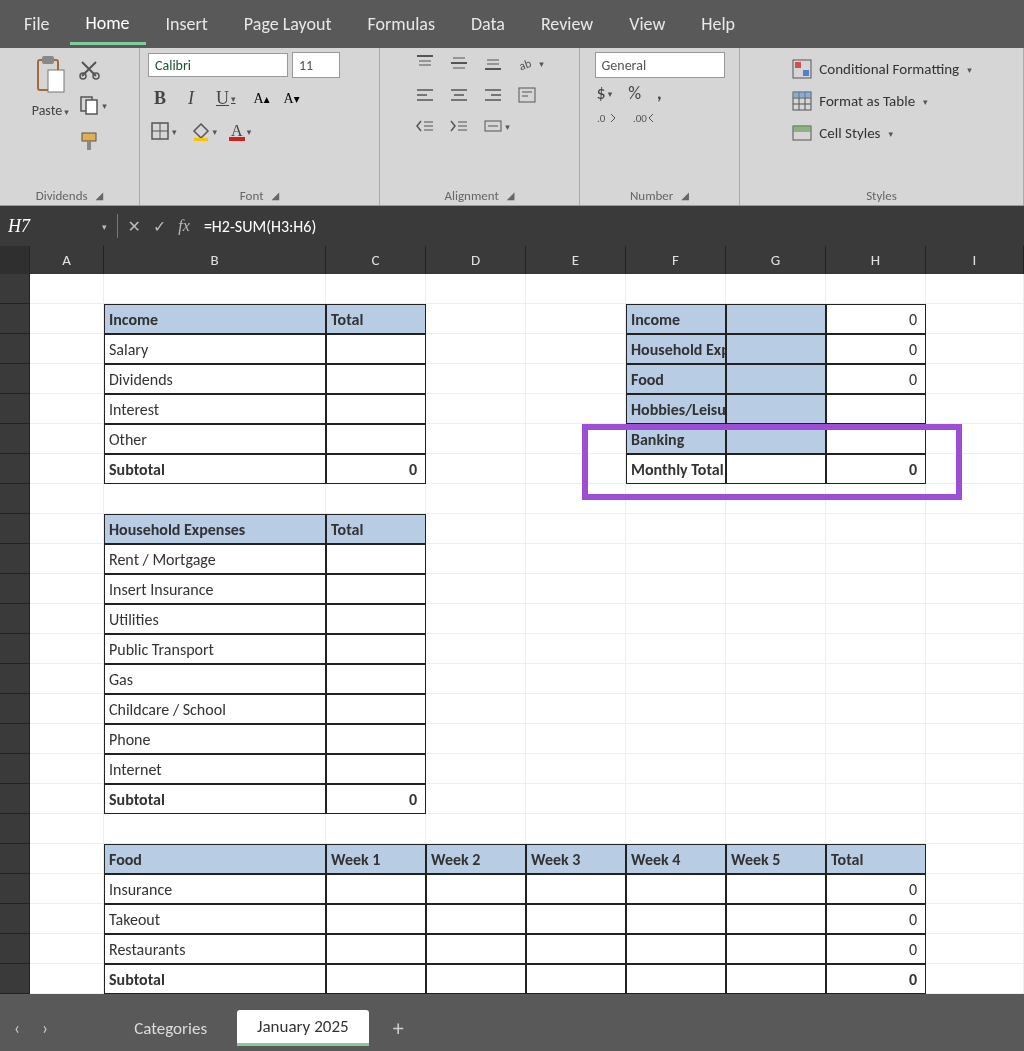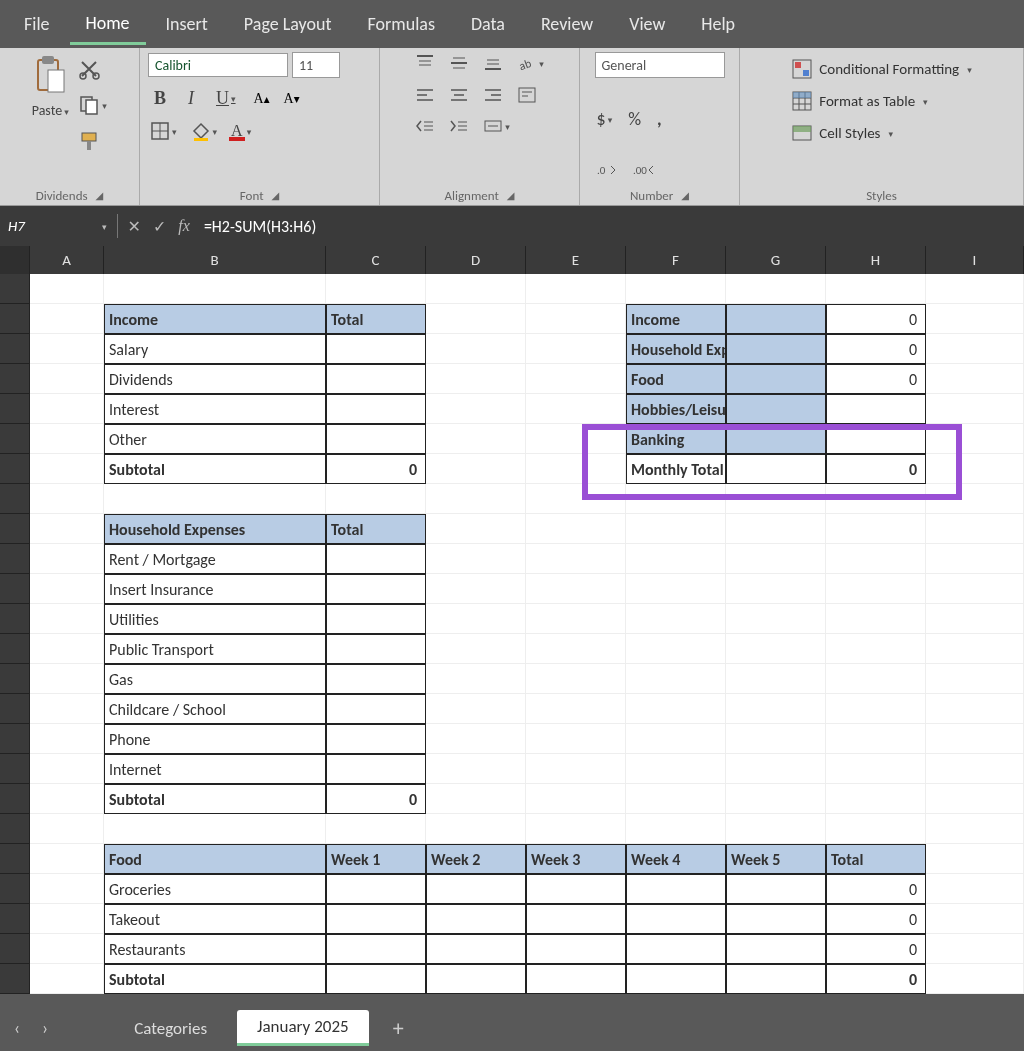--- a/index.html
+++ b/index.html
@@ -37,21 +37,21 @@
 .btn-letter.underline{text-decoration:underline;}
 
 
 .num-fmt{width:130px;height:26px;background:#fff;border:1px solid #999;padding:0 6px;font-size:14px;color:#555;}
 
 
 .style-row{display:flex;align-items:center;gap:6px;padding:2px 0;font-size:15px;color:#333;}
 
 
 .fbar{background:#3a3a3a;height:40px;display:flex;align-items:center;color:#fff;}
-.name-box{width:100px;background:#3a3a3a;border:none;color:#fff;padding:4px 8px;font-size:15px;height:100%;font-style:italic;}
+.name-box{width:100px;background:#3a3a3a;border:none;color:#fff;padding:4px 8px;font-size:18px;height:100%;font-style:italic;font-family:Liberation Serif, serif;}
 .fbar-sep{border-left:1px solid #777;height:60%;margin:0 4px;}
 .fbar-btn{color:#bbb;font-size:16px;padding:0 6px;cursor:pointer;}
 .fx{font-style:italic;font-family:'Times New Roman',serif;}
 .formula-input{flex:1;background:#3a3a3a;border:none;color:#fff;padding:0 8px;font-size:16px;height:100%;outline:none;}
 
 
 .colhdr{background:#3a3a3a;height:28px;display:flex;}
 .rowhdr-spacer{width:30px;background:#2f2f2f;border-right:1px solid #222;}
 .colcell{color:#e0e0e0;text-align:center;font-size:15px;line-height:28px;border-right:1px solid #222;flex-shrink:0;}
 
@@ -278,21 +278,21 @@
           </span>
       </div>
     </div>
     <div class="ribbon-group-label">
         <span>Alignment</span> 
         <span class="dialog-launcher">◢</span>
       </div>
   </div>
 
   <div class="ribbon-group" style="width:160px;">
-    <div class="ribbon-group-body rb-col" style="gap:28px;">
+    <div class="ribbon-group-body rb-col" style="gap:2px;">
       <input class="num-fmt" value="General" style="">
       <div class="rb-row" style="gap:12px;font-size:18px;color:#444;">
         <span class="rb-btn">$<span class="dd-arrow">▾</span></span>
         <span class="rb-btn">%</span>
         <span class="rb-btn" style="font-weight:bold;">,</span>
       </div>
       <div class="rb-row" style="gap:10px;">
         <span class="ico rb-btn">
             <svg width="22" height="16">
               <text x="0" y="12" font-size="11" fill="#555">.0</text>
@@ -618,21 +618,21 @@
         <div class="cell cD tbl-hdr">Week 2</div>
         <div class="cell cE tbl-hdr">Week 3</div>
         <div class="cell cF tbl-hdr">Week 4</div>
         <div class="cell cG tbl-hdr">Week 5</div>
         <div class="cell cH tbl-hdr">Total</div>
         <div class="cell cI"></div>
       </div>
       <div class="grid-row">
         <div class="rowhdr"></div>
         <div class="cell cA"></div>
-        <div class="cell cB tbl-cell">Groceries</div>
+        <div class="cell cB tbl-cell">Insurance</div>
         <div class="cell cC tbl-cell"></div>
         <div class="cell cD tbl-cell"></div>
         <div class="cell cE tbl-cell"></div>
         <div class="cell cF tbl-cell"></div>
         <div class="cell cG tbl-cell"></div>
         <div class="cell cH tbl-cell tbl-right">0</div>
         <div class="cell cI"></div>
       </div>
       <div class="grid-row">
         <div class="rowhdr"></div>

